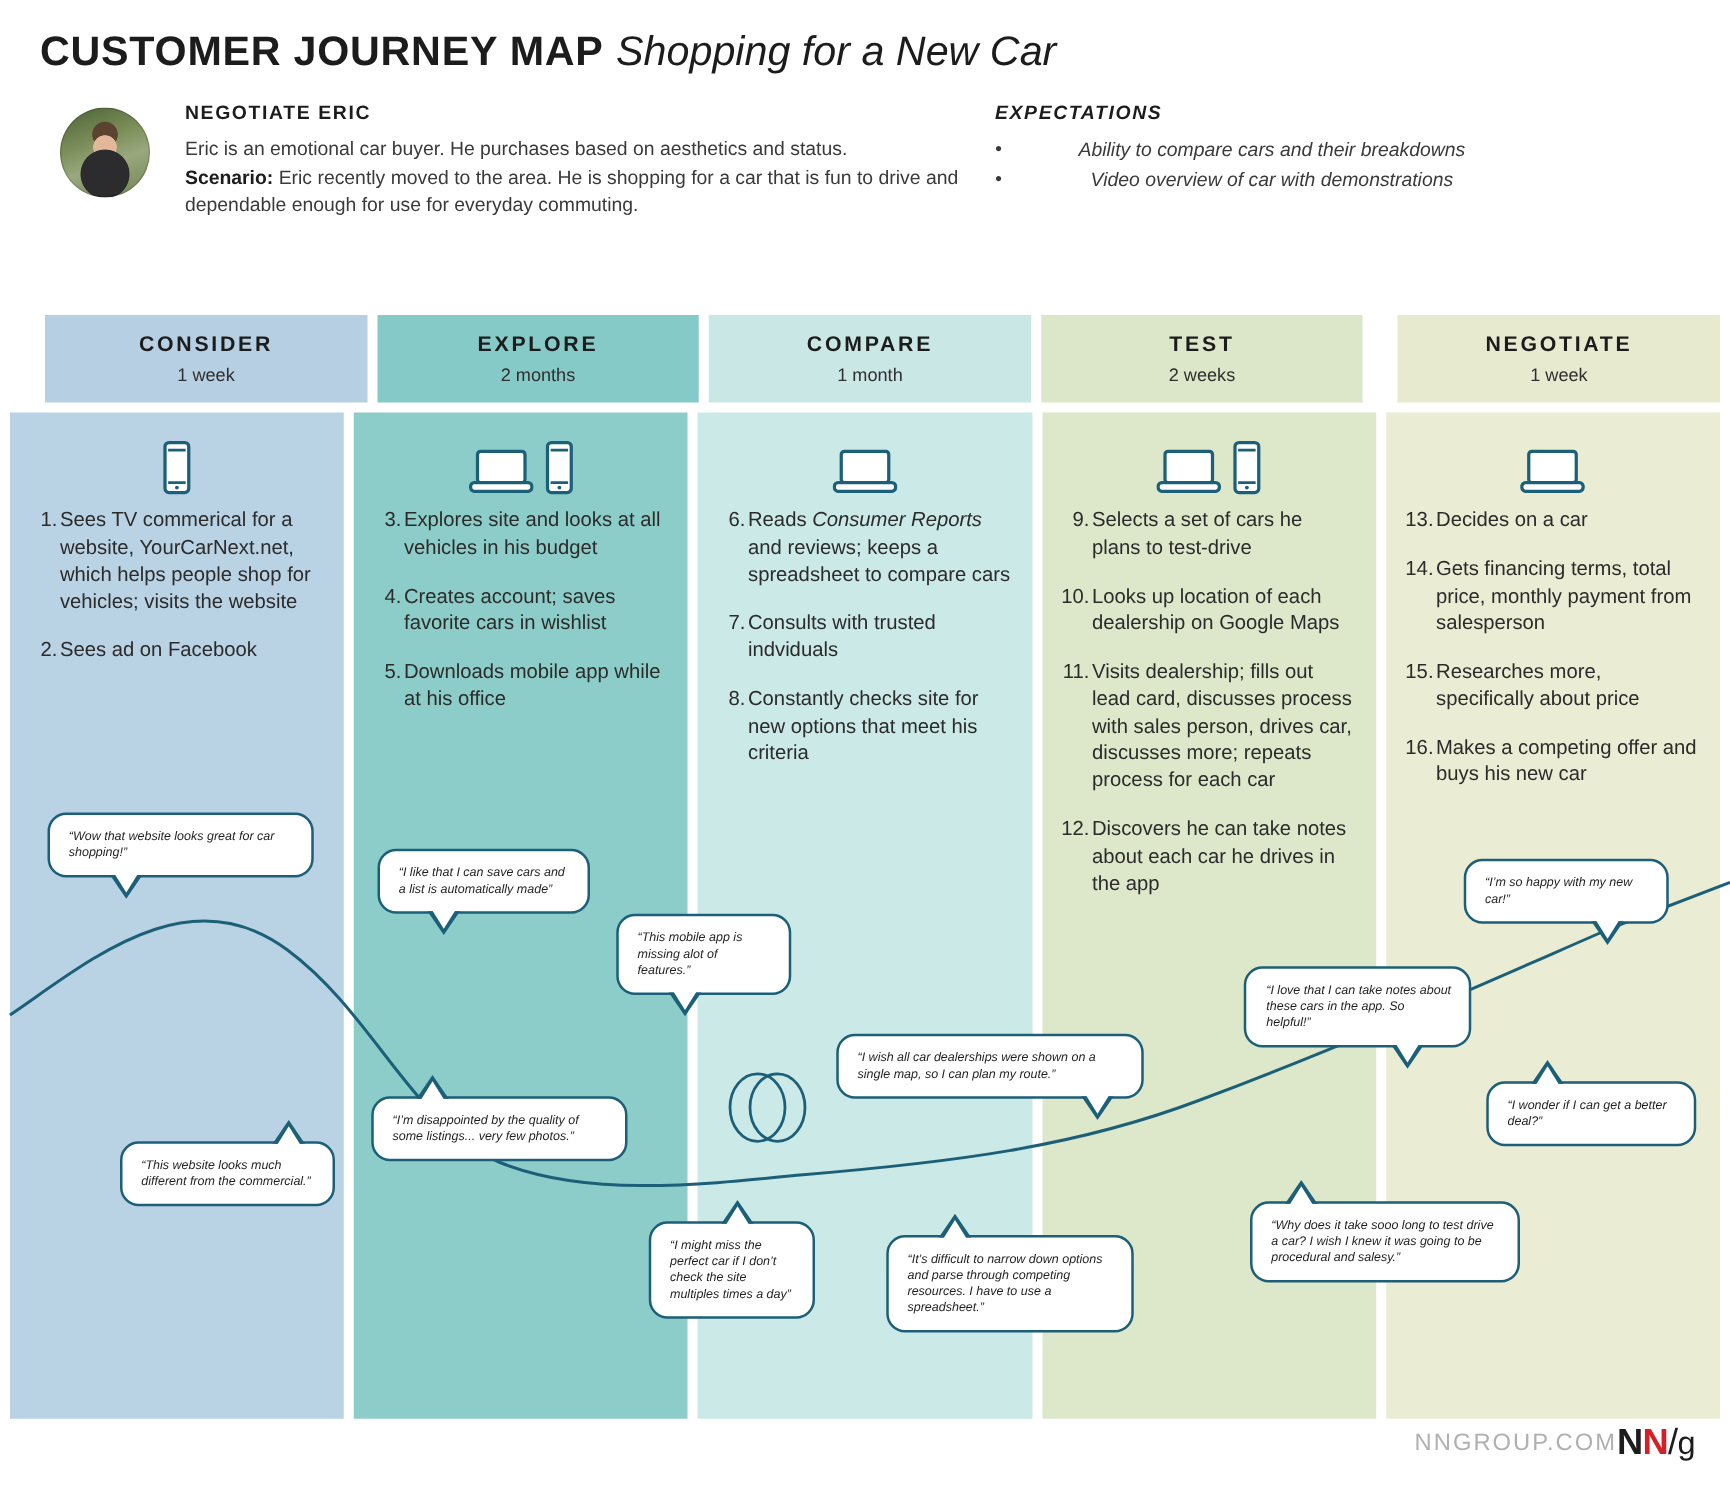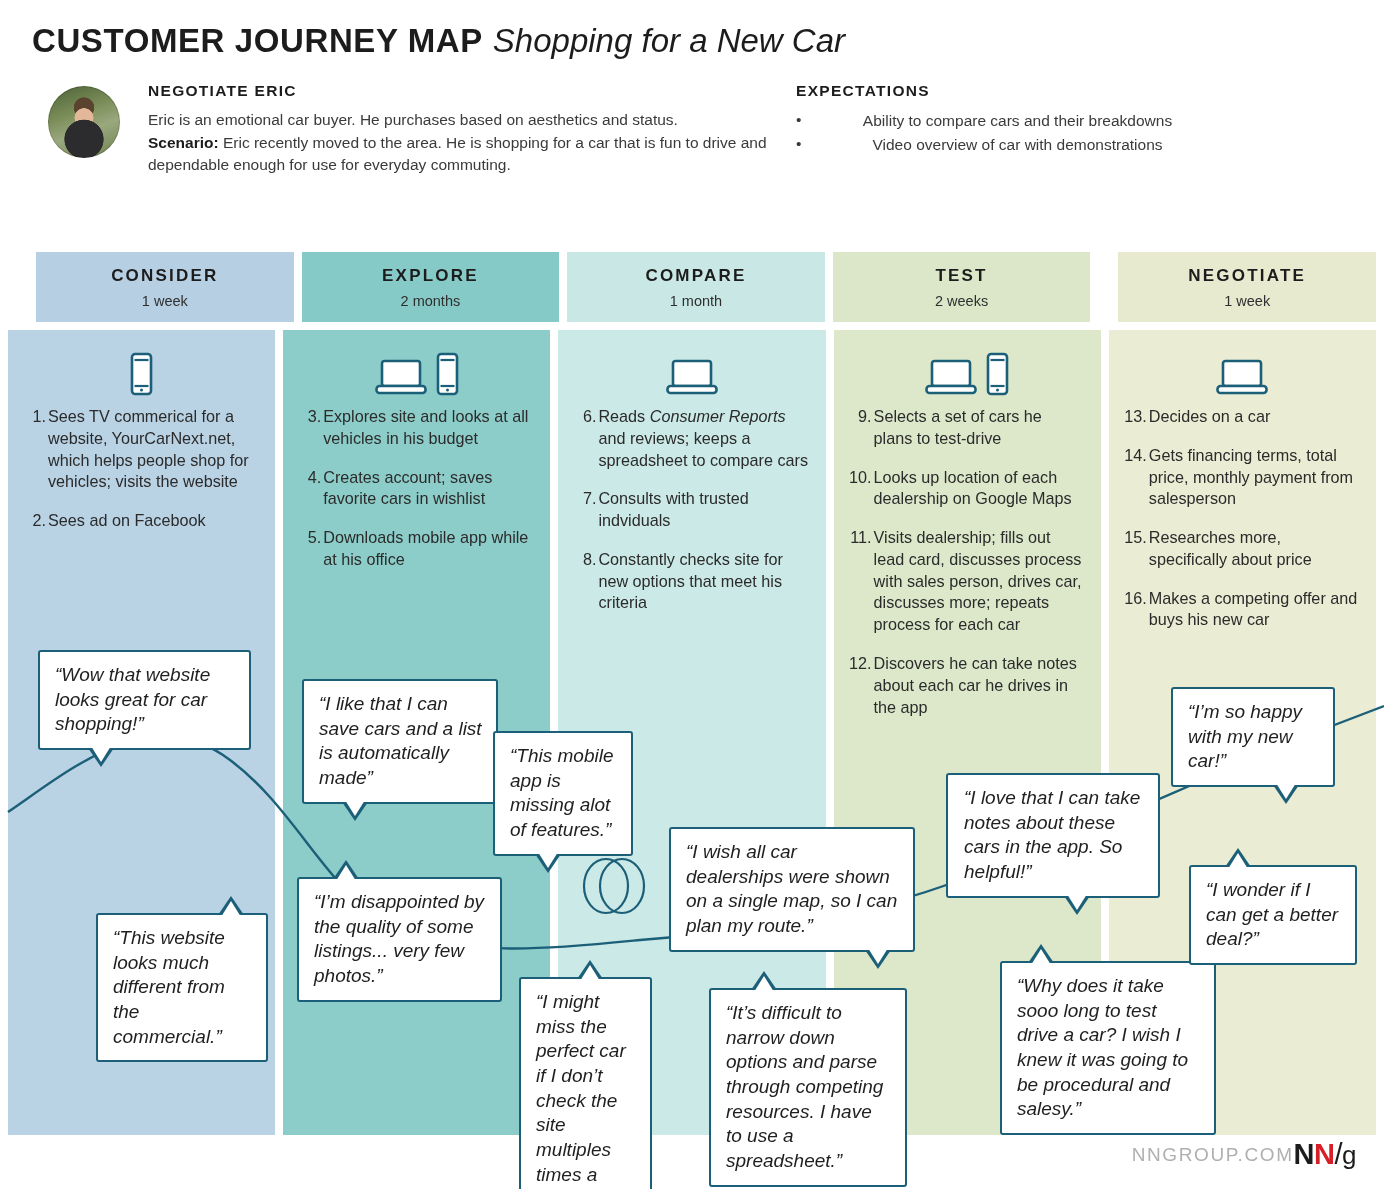--- a/index.html
+++ b/index.html
@@ -39,21 +39,21 @@
     box-shadow:inset 0 0 0 1px rgba(0,0,0,.18);
   }
   .persona-text { margin-left:28px; width:620px; }
   .col-head {
     font-size:15.5px; font-weight:bold; letter-spacing:1.3px;
     color:#1c1c1c; margin-bottom:9px;
   }
   .persona-body { font-size:15.5px; line-height:1.46; color:#3a3a3a; }
   .persona-body b { color:#1c1c1c; }
 
-  .expect { margin-left:28px; width:430px; }
+  .expect { margin-left:28px; width:430px;font-style:italic; }
   .expect ul { list-style:none; margin:0; padding:0;text-align:center; }
   .expect li {
     font-size:15.5px; line-height:1.52; color:#3a3a3a;
     padding-left:13px; position:relative;
   }
   .expect li::before {
     content:"•"; position:absolute; left:0; top:-1px; color:#3a3a3a;
   }
 
   
@@ -97,24 +97,24 @@
   .steps li i { font-style:italic; }
 
   
   .curve { position:absolute; left:0; top:0; pointer-events:none; }
 
   
   .bubble {
     position:absolute;
     background:#ffffff;
     border:2.2px solid #1c5f78;
-    border-radius:3px;
+    border-radius:15px;
     padding:11px 14px 11px 15px;
     font-style:italic;
-    font-size:19px;
+    font-size:10px;
     line-height:1.3;
     color:#1f1f1f;
     z-index:6;
   }
   .bubble .tail, .bubble .tail-in {
     position:absolute; width:0; height:0;
   }
   
   .bubble.down .tail {
     border-left:13px solid transparent;
@@ -303,21 +303,21 @@
   <span class="tail" style="left:48px;"></span>
   <span class="tail-in" style="left:48px;"></span>
 </div>
 
 <div class="bubble up" style="left:96px; top:913px; width:172px;">
   <span>“This website looks much different from the commercial.”</span>
   <span class="tail" style="left:120px;"></span>
   <span class="tail-in" style="left:120px;"></span>
 </div>
 
-<div class="bubble down" style="left:302px; top:679px; width:196px;">
+<div class="bubble down" style="left:302px; top:679px; width:170px;">
   <span>“I like that I can save cars and a list is automatically made”</span>
   <span class="tail" style="left:38px;"></span>
   <span class="tail-in" style="left:38px;"></span>
 </div>
 
 <div class="bubble up" style="left:297px; top:877px; width:205px;">
   <span>“I’m disappointed by the quality of some listings... very few photos.”</span>
   <span class="tail" style="left:34px;"></span>
   <span class="tail-in" style="left:34px;"></span>
 </div>
@@ -339,21 +339,21 @@
   <span class="tail" style="left:194px;"></span>
   <span class="tail-in" style="left:194px;"></span>
 </div>
 
 <div class="bubble up" style="left:709px; top:988px; width:198px;">
   <span>“It’s difficult to narrow down options and parse through competing resources. I have to use a spreadsheet.”</span>
   <span class="tail" style="left:40px;"></span>
   <span class="tail-in" style="left:40px;"></span>
 </div>
 
-<div class="bubble down" style="left:946px; top:773px; width:214px;padding-left:16px;">
+<div class="bubble down" style="left:995px; top:773px; width:182px;padding-left:16px;">
   <span>“I love that I can take notes about these cars in the app. So helpful!”</span>
   <span class="tail" style="left:116px;"></span>
   <span class="tail-in" style="left:116px;"></span>
 </div>
 
 <div class="bubble up" style="left:1000px; top:961px; width:216px;">
   <span>“Why does it take sooo long to test drive a car? I wish I knew it was going to be procedural and salesy.”</span>
   <span class="tail" style="left:26px;"></span>
   <span class="tail-in" style="left:26px;"></span>
 </div>

